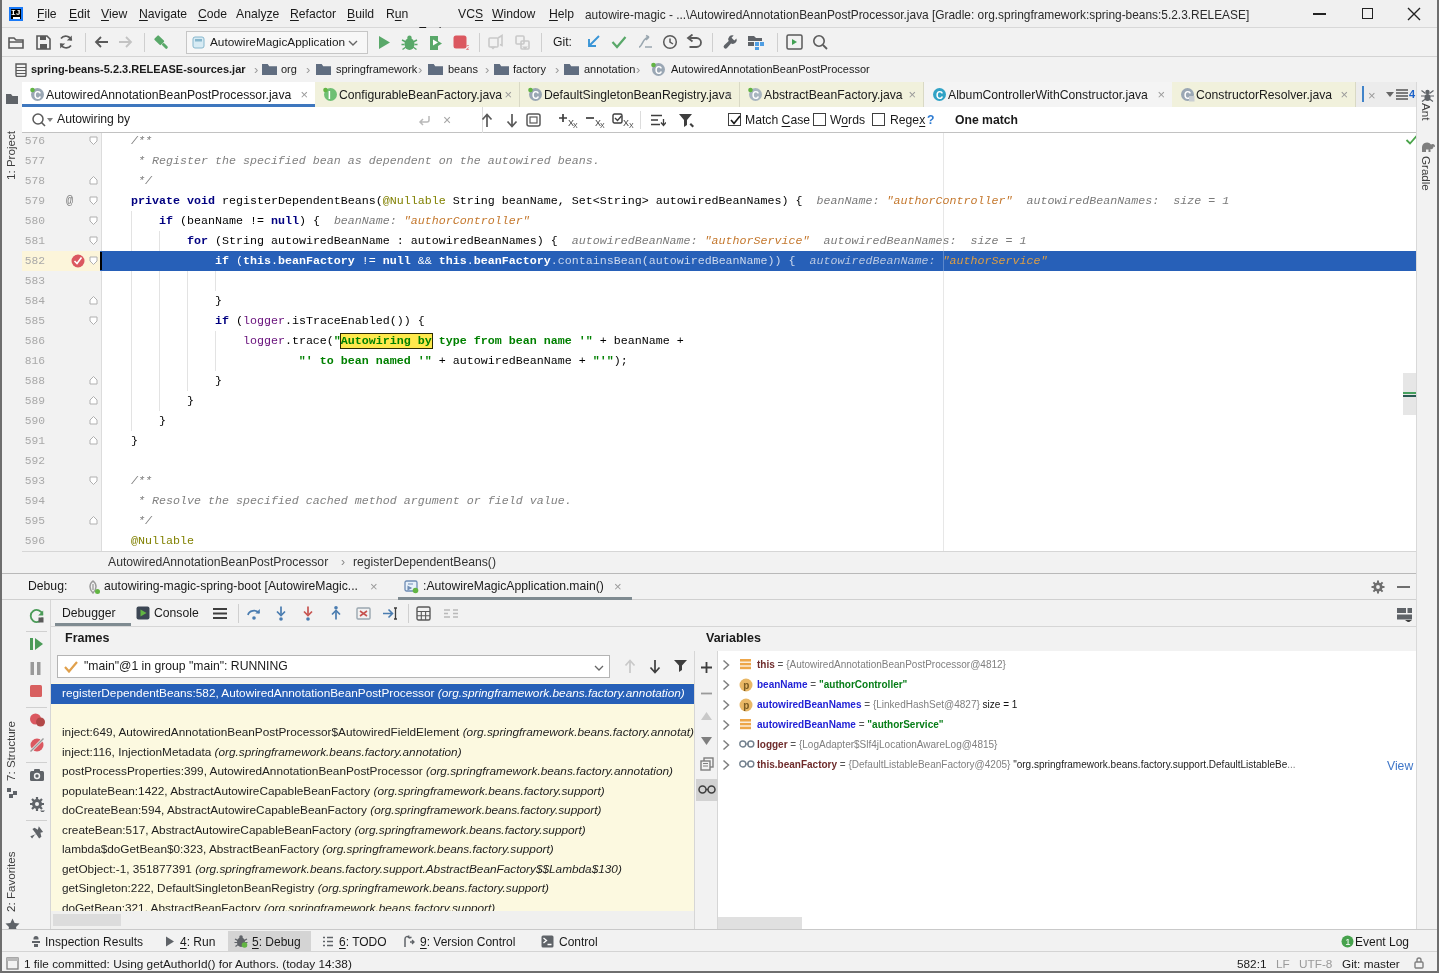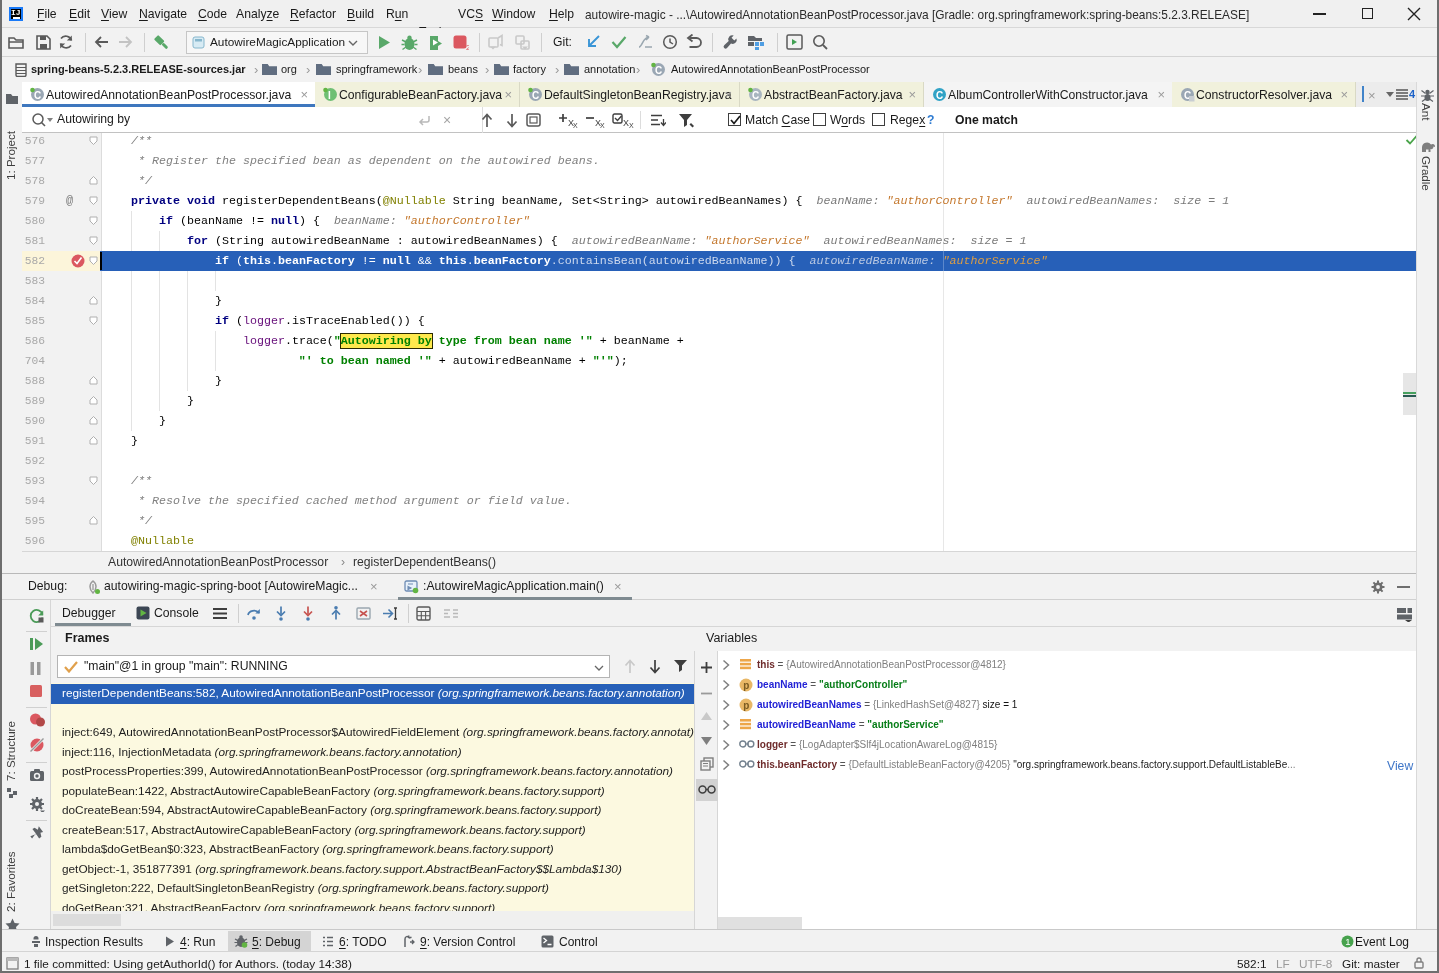--- a/index.html
+++ b/index.html
@@ -457,21 +457,21 @@
  <div class="ln" style="left:2px;top:18px;width:21px">577</div>
  <div class="ln" style="left:2px;top:38px;width:21px">578</div>
  <div class="ln" style="left:2px;top:58px;width:21px">579</div>
  <div class="ln" style="left:2px;top:78px;width:21px">580</div>
  <div class="ln" style="left:2px;top:98px;width:21px">581</div>
  <div class="ln" style="left:2px;top:118px;width:21px">582</div>
  <div class="ln" style="left:2px;top:138px;width:21px">583</div>
  <div class="ln" style="left:2px;top:158px;width:21px">584</div>
  <div class="ln" style="left:2px;top:178px;width:21px">585</div>
  <div class="ln" style="left:2px;top:198px;width:21px">586</div>
- <div class="ln" style="left:2px;top:218px;width:21px">704</div>
+ <div class="ln" style="left:2px;top:218px;width:21px">816</div>
  <div class="ln" style="left:2px;top:238px;width:21px">588</div>
  <div class="ln" style="left:2px;top:258px;width:21px">589</div>
  <div class="ln" style="left:2px;top:278px;width:21px">590</div>
  <div class="ln" style="left:2px;top:298px;width:21px">591</div>
  <div class="ln" style="left:2px;top:318px;width:21px">592</div>
  <div class="ln" style="left:2px;top:338px;width:21px">593</div>
  <div class="ln" style="left:2px;top:358px;width:21px">594</div>
  <div class="ln" style="left:2px;top:378px;width:21px">595</div>
  <div class="ln" style="left:2px;top:398px;width:21px">596</div>
  <div class="a" style="left:44px;top:58px;height:20px;line-height:20px;font-family:'Liberation Mono',monospace;font-size:12px;color:#808080">@</div>
@@ -761,21 +761,21 @@
  <div class="a" style="left:4px;top:220px;width:21px;height:1px;background:#d0d0d0"></div>
  <div class="a" style="left:7px;top:225px">
       <svg width="15" height="15">
         <path d="M9 1 L14 6 L11.5 7 L13 11 L11 13 L7 8.5 L4 14 L2 12 L7.5 9 L3 4.5 L5 3 L8.5 4.5 z" fill="#5f6368" transform="rotate(8 7 7)"></path>
       </svg>
     </div>
 </div>
 
 <div class="a" id="panelheads" style="left:51px;top:627px;width:1365px;height:24px;background:#f2f2f2">
  <div class="a ui" style="left:14px;top:4px;font-weight:bold;font-size:12.5px">Frames</div>
- <div class="a ui" style="left:655px;top:4px;font-weight:normal;font-size:12.5px">Variables</div>
+ <div class="a ui" style="left:655px;top:4px;font-weight:bold;font-size:12.5px">Variables</div>
 </div>
 
 <div class="a" id="threadrow" style="left:51px;top:651px;width:644px;height:32px;background:#f2f2f2">
  <div class="a" style="left:6px;top:4px;width:553px;height:23px;background:#fff;border:1px solid #b4b4b4">
    <div class="a" style="left:6px;top:5px">
         <svg width="14" height="12">
           <path d="M1 6 l4 4.5 L13 1" fill="none" stroke="#e0a04c" stroke-width="2.2"></path>
         </svg>
       </div>
    <div class="a ui" style="left:26px;top:3px">"main"@1 in group "main": RUNNING</div>

